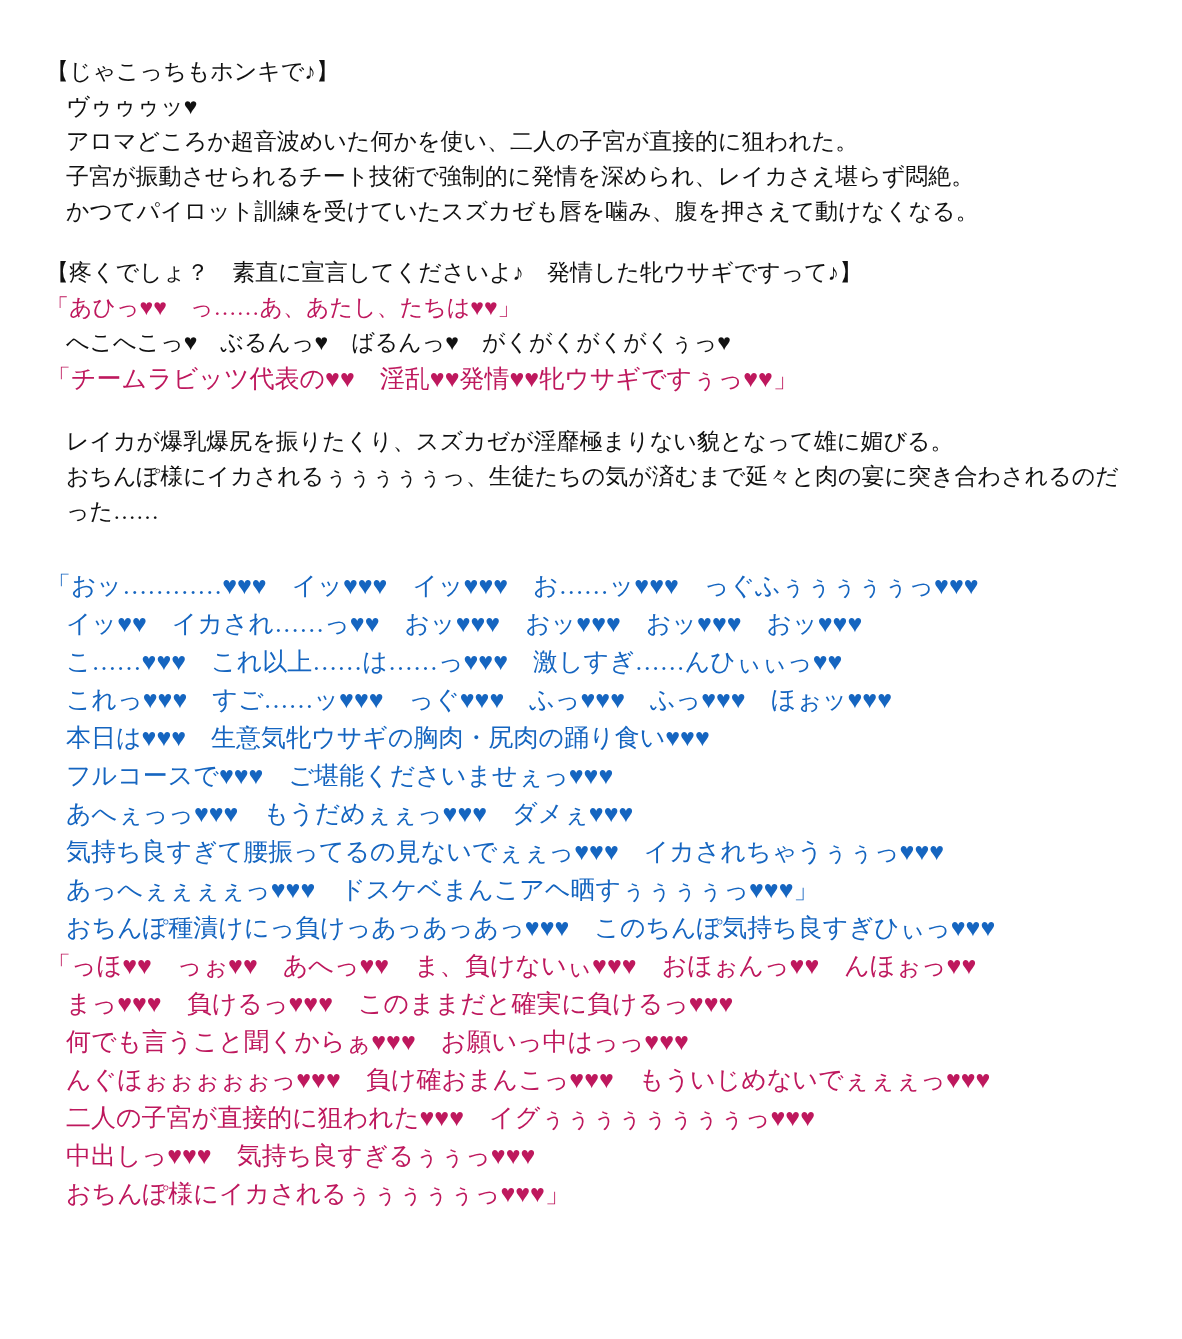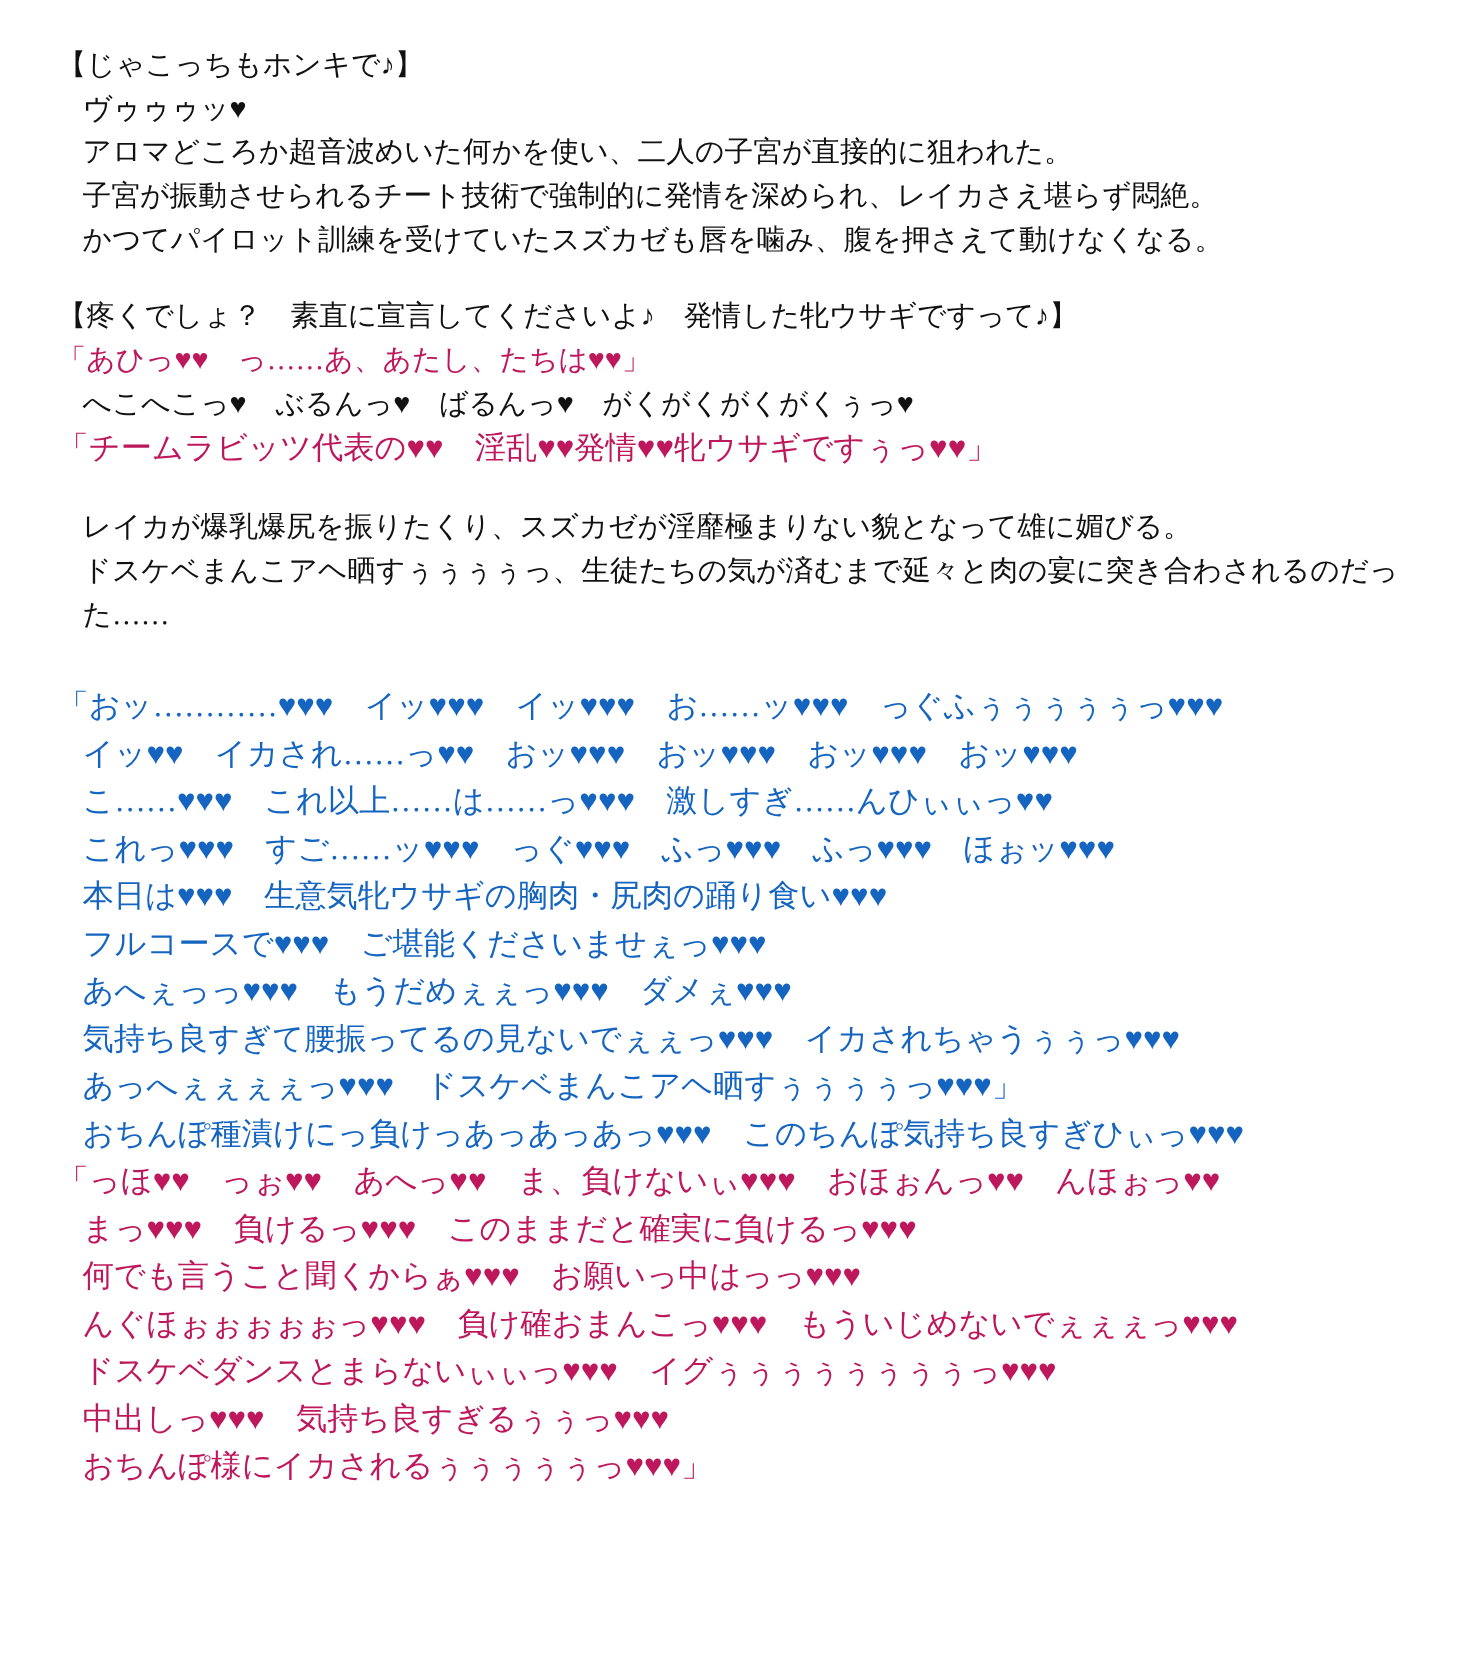--- a/index.html
+++ b/index.html
@@ -10,21 +10,21 @@
   body {
     width: 1182px;
     min-height: 1339px;
     font-family: "Liberation Serif", "DejaVu Serif", serif;
     color: #1a1a1a;
   }
   .page {
     box-sizing: border-box;
     width: 1182px;
     min-height: 1339px;
-    padding: 34px 40px 20px 46px;
+    padding: 54px 40px 20px 46px;
   }
   .line {
     font-size: 23px;
     line-height: 35px;
     white-space: pre-wrap;
     letter-spacing: 0px;
   }
   .blk    { color: #111111; }
   .blue   { color: #1565c0; }
   .teal   { color: #be185d; }
@@ -44,33 +44,33 @@
       <p class="line block blk indent1">アロマどころか超音波めいた何かを使い、二人の子宮が直接的に狙われた。</p>
       <p class="line block blk indent1">子宮が振動させられるチート技術で強制的に発情を深められ、レイカさえ堪らず悶絶。</p>
       <p class="line block blk indent1">かつてパイロット訓練を受けていたスズカゼも唇を噛み、腹を押さえて動けなくなる。</p>
       <div class="gap-md"></div>
       <p class="line block blk">【疼くでしょ？　素直に宣言してくださいよ♪　発情した牝ウサギですって♪】</p>
       <p class="line block teal">「あひっ♥♥　っ……あ、あたし、たちは♥♥」</p>
       <p class="line block blk indent1">へこへこっ♥　ぶるんっ♥　ばるんっ♥　がくがくがくがくぅっ♥</p>
       <p class="line block teal big">「チームラビッツ代表の♥♥　淫乱♥♥発情♥♥牝ウサギですぅっ♥♥」</p>
       <div class="gap-md"></div>
       <p class="line block blk indent1">レイカが爆乳爆尻を振りたくり、スズカゼが淫靡極まりない貌となって雄に媚びる。</p>
-      <p class="line block blk indent1">ドスケベまんこアヘ晒すぅぅぅぅっ、生徒たちの気が済むまで延々と肉の宴に突き合わされるのだった……</p>
+      <p class="line block blk indent1">おちんぽ様にイカされるぅぅぅぅぅっ、生徒たちの気が済むまで延々と肉の宴に突き合わされるのだった……</p>
       <div class="gap-lg"></div>
       <p class="line block blue big">「おッ…………♥♥♥　イッ♥♥♥　イッ♥♥♥　お……ッ♥♥♥　っぐふぅぅぅぅぅっ♥♥♥</p>
       <p class="line block blue indent1 big">イッ♥♥　イカされ……っ♥♥　おッ♥♥♥　おッ♥♥♥　おッ♥♥♥　おッ♥♥♥</p>
       <p class="line block blue indent1 big">こ……♥♥♥　これ以上……は……っ♥♥♥　激しすぎ……んひぃぃっ♥♥</p>
       <p class="line block blue indent1 big">これっ♥♥♥　すご……ッ♥♥♥　っぐ♥♥♥　ふっ♥♥♥　ふっ♥♥♥　ほぉッ♥♥♥</p>
       <p class="line block blue indent1 big">本日は♥♥♥　生意気牝ウサギの胸肉・尻肉の踊り食い♥♥♥</p>
       <p class="line block blue indent1 big">フルコースで♥♥♥　ご堪能くださいませぇっ♥♥♥</p>
       <p class="line block blue indent1 big">あへぇっっ♥♥♥　もうだめぇぇっ♥♥♥　ダメぇ♥♥♥</p>
       <p class="line block blue indent1 big">気持ち良すぎて腰振ってるの見ないでぇぇっ♥♥♥　イカされちゃうぅぅっ♥♥♥</p>
       <p class="line block blue indent1 big">あっへぇぇぇぇっ♥♥♥　ドスケベまんこアヘ晒すぅぅぅぅっ♥♥♥」</p>
       <p class="line block blue indent1 big">おちんぽ種漬けにっ負けっあっあっあっ♥♥♥　このちんぽ気持ち良すぎひぃっ♥♥♥</p>
       <p class="line block teal big">「っほ♥♥　っぉ♥♥　あへっ♥♥　ま、負けないぃ♥♥♥　おほぉんっ♥♥　んほぉっ♥♥</p>
       <p class="line block teal indent1 big">まっ♥♥♥　負けるっ♥♥♥　このままだと確実に負けるっ♥♥♥</p>
       <p class="line block teal indent1 big">何でも言うこと聞くからぁ♥♥♥　お願いっ中はっっ♥♥♥</p>
       <p class="line block teal indent1 big">んぐほぉぉぉぉぉっ♥♥♥　負け確おまんこっ♥♥♥　もういじめないでぇぇぇっ♥♥♥</p>
-      <p class="line block teal indent1 big">ドスケベダンスとまらないぃぃっ♥♥♥　イグぅぅぅぅぅぅぅぅっ♥♥♥</p>
+      <p class="line block teal indent1 big">二人の子宮が直接的に狙われた♥♥♥　イグぅぅぅぅぅぅぅぅっ♥♥♥</p>
       <p class="line block teal indent1 big">中出しっ♥♥♥　気持ち良すぎるぅぅっ♥♥♥</p>
       <p class="line block teal indent1 big">おちんぽ様にイカされるぅぅぅぅぅっ♥♥♥」</p>
     </div>
 </div>
 
 </body></html>

